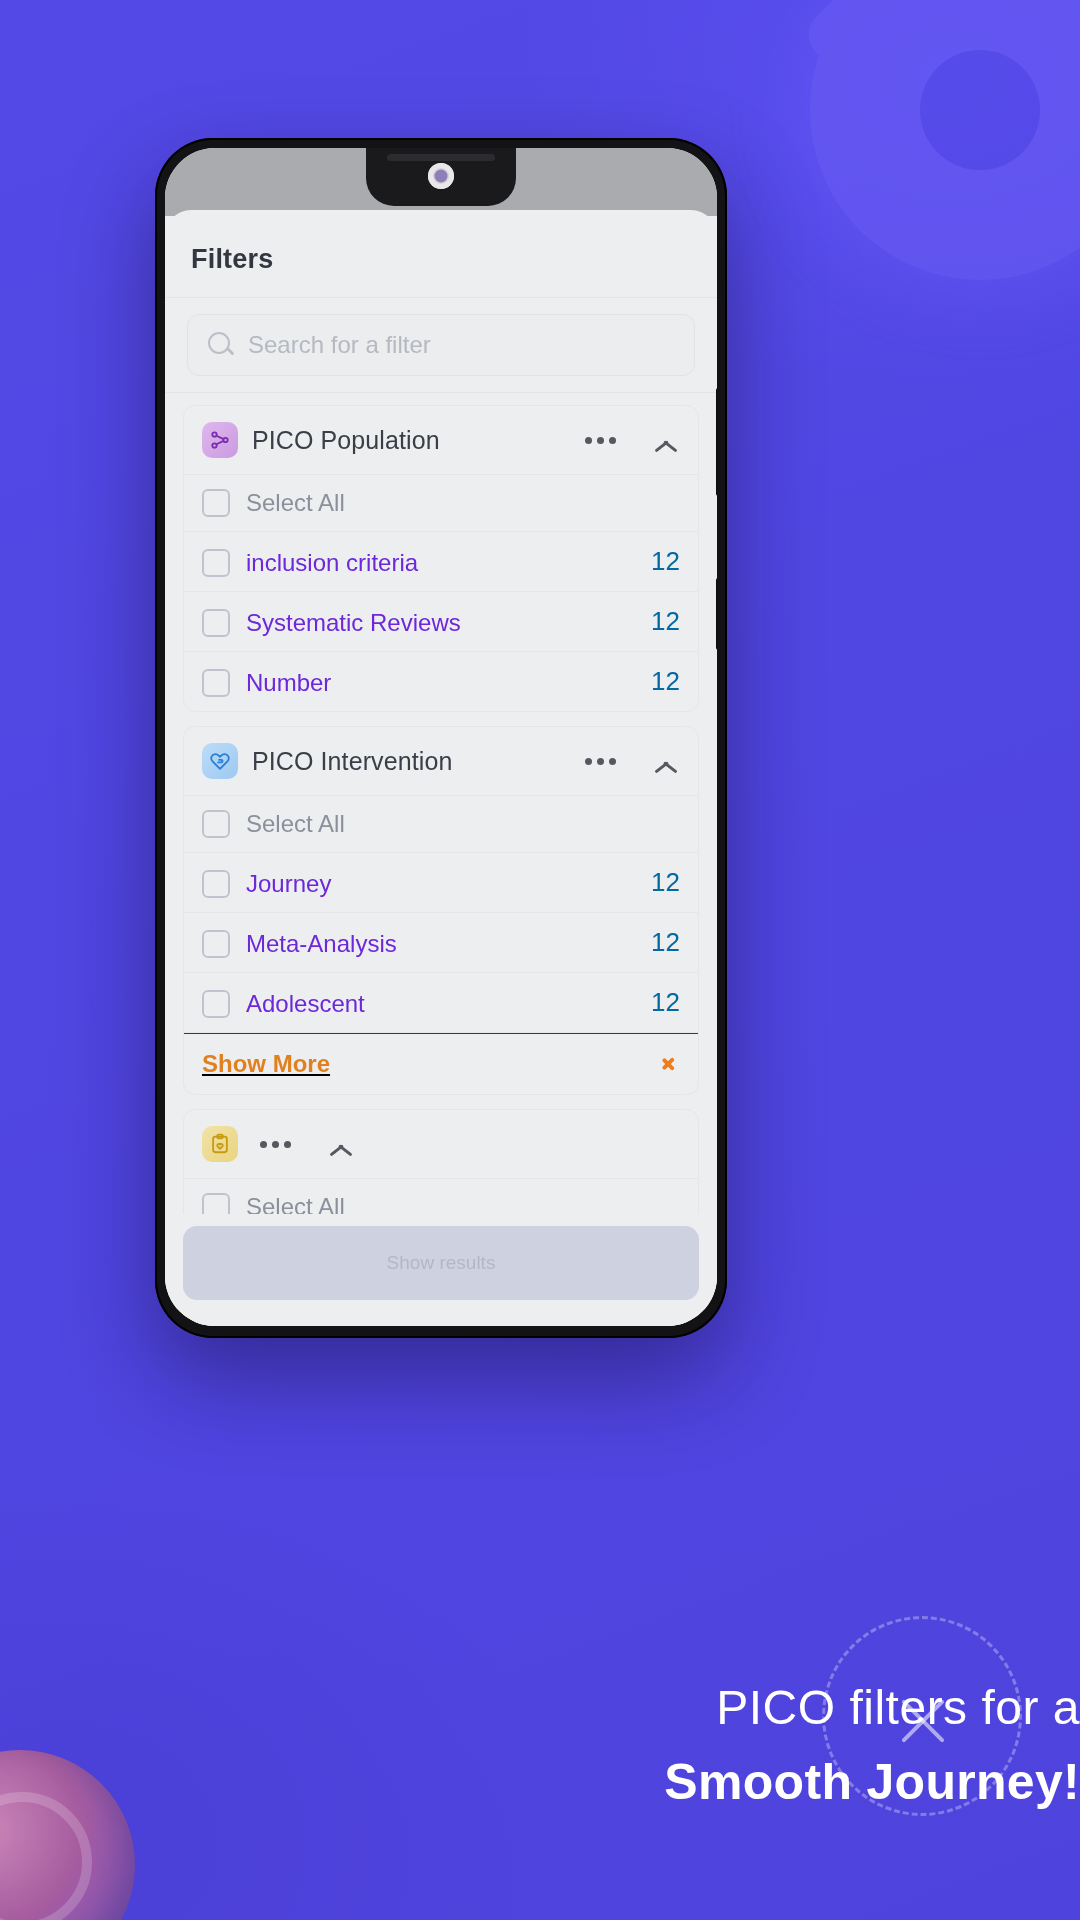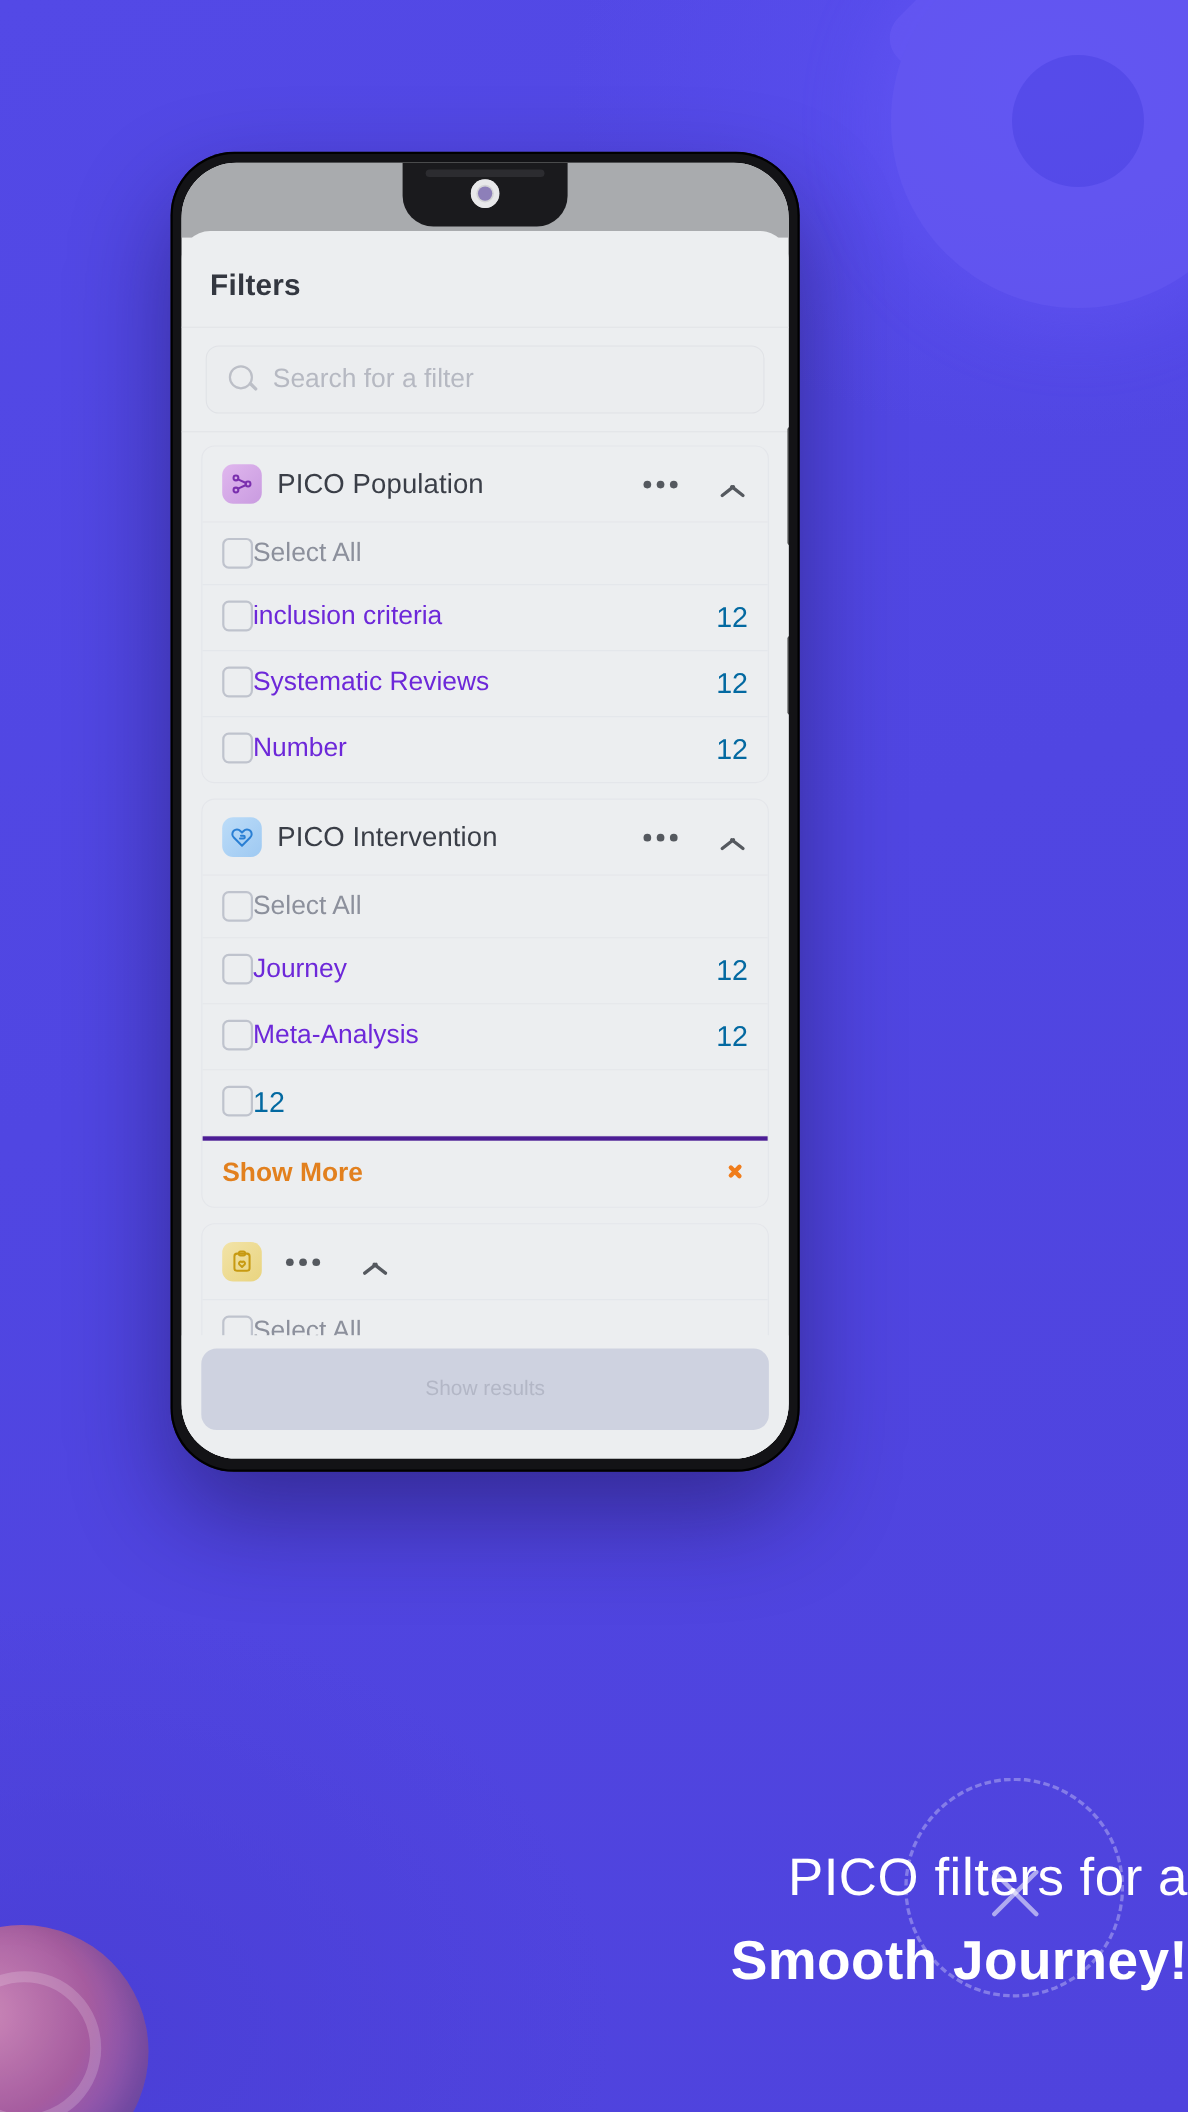--- a/index.html
+++ b/index.html
@@ -170,36 +170,37 @@
     width:28px; height:28px; margin-left:14px; position:relative; flex:0 0 28px;
   }
   .chev:before, .chev:after {
     content:""; position:absolute; top:14px; width:16px; height:3px;
     background:#55595f; border-radius:2px;
   }
   .chev:before { left:0;  transform-origin:right center; transform:rotate(-38deg); }
   .chev:after  { left:12px; transform-origin:left center;  transform:rotate(38deg); }
 
   .row {
-    display:flex; align-items:flex-start; 
+    display:flex; align-items:flex-end; gap:16px;
     padding:14px 18px;
     border-bottom:1px solid #e4e6ea;
   }
   .row:last-child { border-bottom:none; }
   .cbx {
     width:28px; height:28px; border:2px solid #bfc3cd; border-radius:6px;
     background:#eceef0; flex:0 0 28px;
   }
   .row-label { font-size:24px; color:#6d28d9; flex:1; }
   .row.select-all .row-label { color:#8c909c; }
   .count { font-size:26px; color:#0369a1; }
 
   .showmore {
-    display:flex; align-items:flex-start; padding:16px 18px;
-    border-top:4px solid #4c1d95;
+    display:flex; align-items:center; padding:16px 18px;
+    border-top:1px solid #4c1d95;
+    text-decoration:underline;
   }
   .showmore .lbl { flex:1; font-size:24px; font-weight:700; color:#e2801e; }
   .arrow-r { width:24px; height:24px; position:relative; flex:0 0 24px; }
   .arrow-r:before, .arrow-r:after {
     content:""; position:absolute; left:7px; width:15px; height:4px;
     background:#f07d1c; border-radius:2px;
   }
   .arrow-r:before { top:5px;  transform-origin:left center; transform:rotate(45deg); }
   .arrow-r:after  { top:15px; transform-origin:left center; transform:rotate(-45deg); }
 
@@ -340,20 +341,21 @@
             <span class="row-label">Journey</span>
             <span class="count">12</span>
           </div>
           <div class="row">
             <span class="cbx"></span>
             <span class="row-label">Meta-Analysis</span>
             <span class="count">12</span>
           </div>
           <div class="row">
             <span class="cbx"></span>
+            <span class="row-label">Adolescent</span>
             <span class="count">12</span>
           </div>
 
           <div class="showmore">
             <span class="lbl">Show More</span>
             <span class="arrow-r"></span>
           </div>
         </div>
 
         <div class="card">

